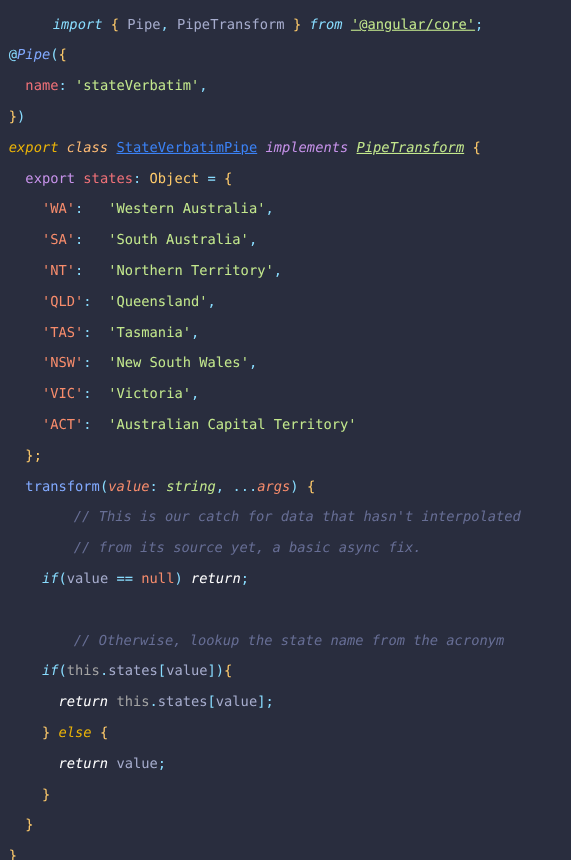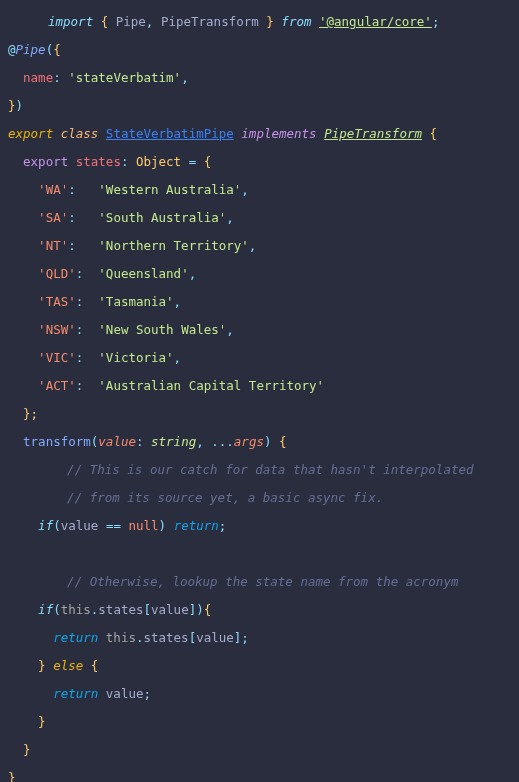--- a/index.html
+++ b/index.html
@@ -18,21 +18,21 @@
     white-space: pre;
     font-family: inherit;
   }
   .kw-import { color: #89ddff; font-style: italic; margin-left: 40px; }
   .kw-export { color: #eab308; font-style: italic; }
   .kw-class { color: #fdba74; font-style: italic; }
   .kw-implements { color: #c792ea; font-style: italic; margin-top: 20px; }
   .kw-public { color: #c792ea; }
   .kw-if { color: #89ddff; font-style: italic; }
   .kw-else { color: #eab308; font-style: italic; }
-  .kw-return { color: #0ea5e9; font-style: italic; }
+  .kw-return { color: #ffffff; font-style: italic; }
   .kw-from { color: #89ddff; font-style: italic; }
   .kw-null { color: #f78c6c; }
   .kw-this { color: #a3a3a3; }
   .punct { color: #89ddff; }
   .brace { color: #ffcb6b; }
   .decorator { color: #89ddff; }
   .decorator-name { color: #82aaff; font-style: italic; }
   .class-name { color: #3b82f6; text-decoration: underline; }
   .interface-name { color: #c3e88d; font-style: italic; text-decoration: underline; }
   .type-name { color: #ffcb6b; }

